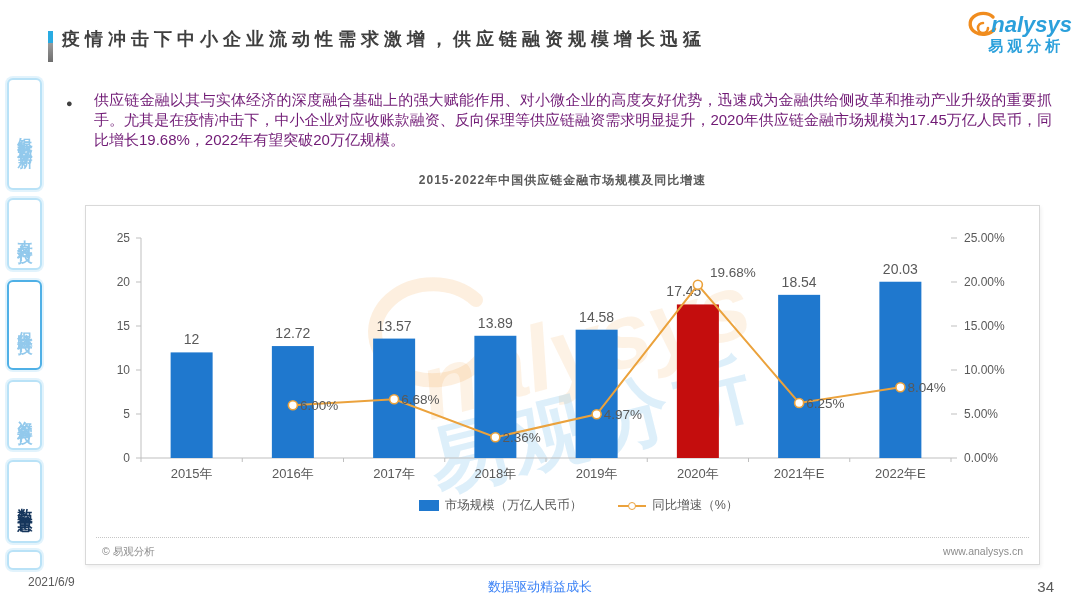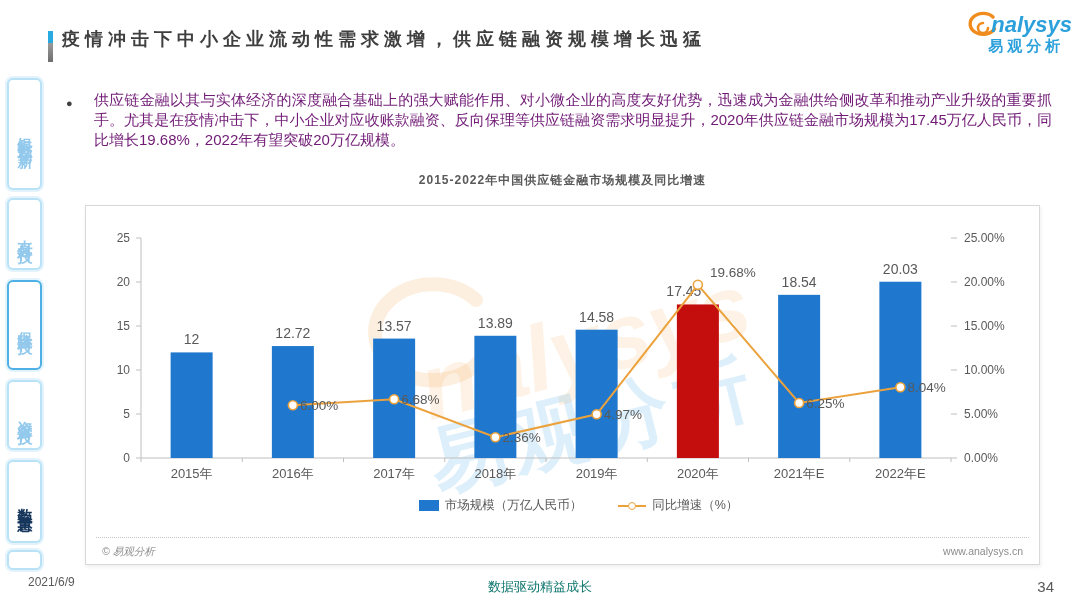--- a/index.html
+++ b/index.html
@@ -88,26 +88,26 @@
   .legend-line { position:relative; width:28px; height:2px; }
   .legend-line .dot {
     position:absolute; left:50%; top:50%; transform:translate(-50%,-50%);
     width:8px; height:8px; border-radius:50%; background:#fff;
   }
 
   .divider {
     position:absolute; left:10px; right:10px; top:331px;
     border-top:1px dotted #C6C6C6;
   }
-  .card-copyright { position:absolute; left:16px;  top:339px; font-size:10.5px; color:#8C8C8C;font-style:italic; }
+  .card-copyright { position:absolute; left:16px;  top:339px; font-size:10.5px; color:#8C8C8C; }
   .card-site      { position:absolute; right:16px; top:339px; font-size:10.5px; color:#8C8C8C; }
 
   
   .footer-date   { position:absolute; left:28px;  top:575px; font-size:12px; color:#595959; }
-  .footer-slogan { position:absolute; left:0; top:578px; width:100%; text-align:center; font-size:13px; color:#0f766e; }
+  .footer-slogan { position:absolute; left:0; top:578px; width:100%; text-align:center; font-size:13px; color:#3b82f6; }
   .footer-page   { position:absolute; right:26px; top:578px; font-size:15px; color:#595959;margin-left:20px; }
 </style>
 </head>
 <body>
 
 <div class="title-accent"></div>
 <div class="page-title">疫情冲击下中小企业流动性需求激增，供应链融资规模增长迅猛</div>
 
 <div class="logo">
   <div class="logo-row">

